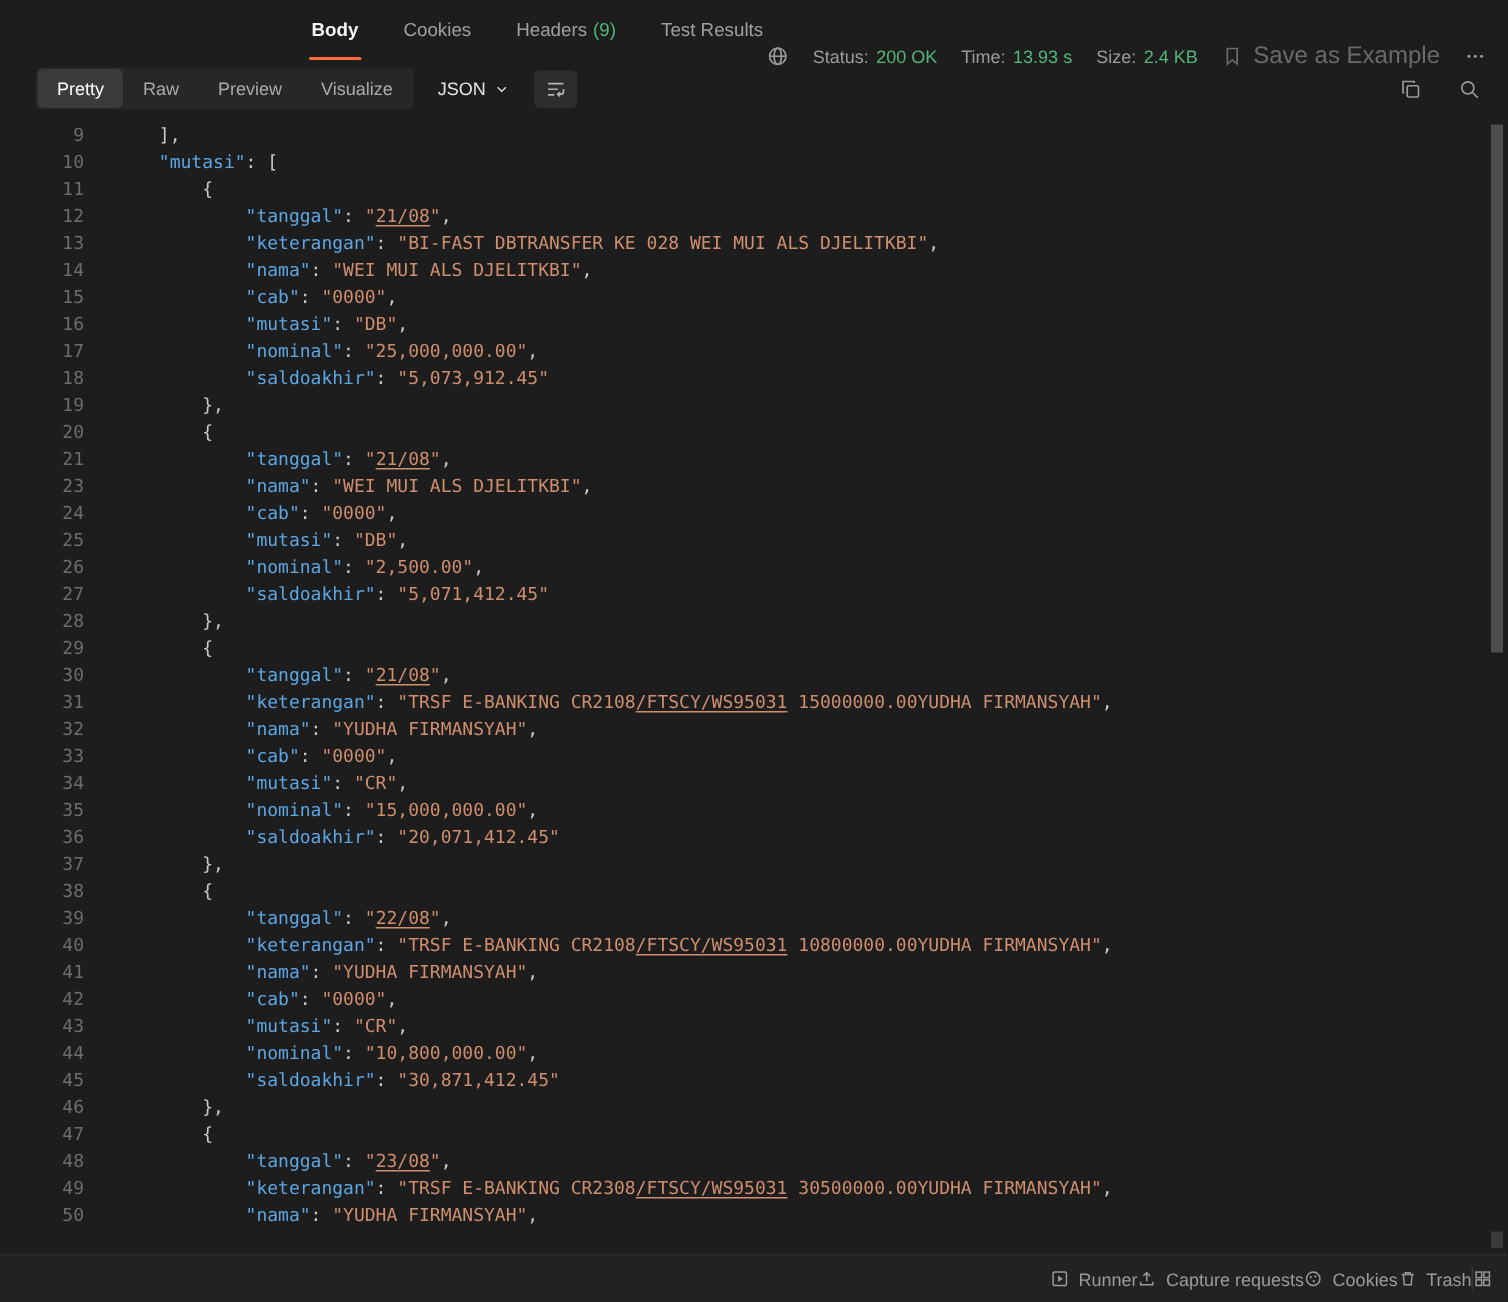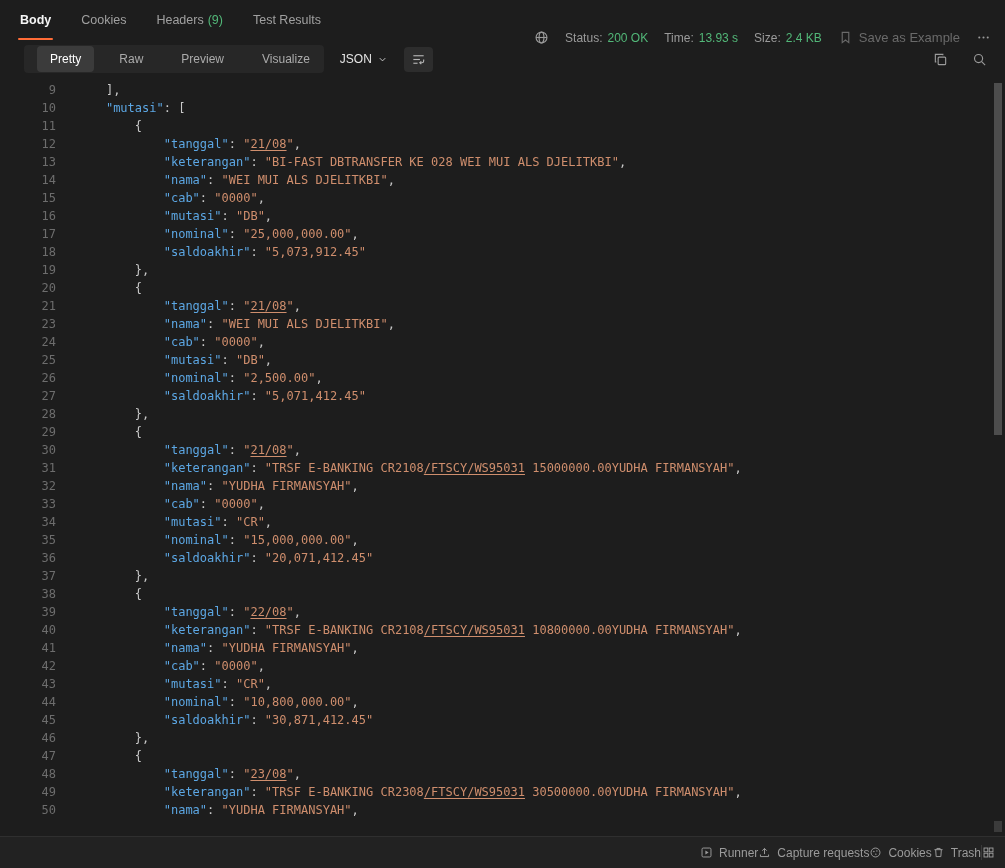--- a/index.html
+++ b/index.html
@@ -7,40 +7,40 @@
     --green:#52b778;
     --key:#5ca7e4;
     --str:#cf8e6d;
   }
   *{margin:0;padding:0;box-sizing:border-box;}
   html,body{width:1005px;height:868px;}
   body{background:#1e1e1e;font-family:"Liberation Sans",sans-serif;color:#cccccc;overflow:hidden;}
   .app{display:flex;flex-direction:column;width:100%;height:100%;background:#1d1d1d;}
 
   
-  .topbar{height:40px;display:flex;justify-content:space-between;align-items:center;padding:0 14px 0 18px;flex-shrink:0;}
+  .topbar{height:40px;display:flex;justify-content:flex-end;align-items:center;padding:0 14px 0 18px;flex-shrink:0;}
   .tabs{display:flex;gap:26px;height:100%;}
   .tab{background:none;border:none;color:#a0a0a0;font-family:"Liberation Sans",sans-serif;font-size:12.5px;cursor:pointer;position:relative;display:flex;align-items:center;padding:0 2px;}
   .tab.active{color:#f5f5f5;font-weight:700;}
   .tab.active::after{content:"";position:absolute;bottom:0;left:0;right:0;height:2.5px;background:var(--accent);border-radius:1px;}
   .tab-count{color:var(--green);margin-left:4px;}
   .topbar-right{display:flex;align-items:center;gap:16px;font-size:12px;margin-top:35px;}
   .meta{display:flex;gap:5px;white-space:nowrap;}
   .m-label{color:#9b9b9b;}
   .m-value{color:var(--green);}
   .icon-btn{background:none;border:none;color:#9b9b9b;cursor:pointer;display:flex;align-items:center;padding:0;}
   .icon{display:inline-flex;width:15px;height:15px;}
   .icon svg{width:100%;height:100%;stroke-width:1.2;}
-  .save-example{background:none;border:none;color:#6a6a6a;display:flex;align-items:center;gap:6px;font-size:13px;cursor:default;font-family:"Liberation Sans",sans-serif;}
+  .save-example{background:none;border:none;color:#6a6a6a;display:flex;align-items:center;gap:6px;font-size:16px;cursor:default;font-family:"Liberation Sans",sans-serif;}
 
   
   .toolbar{height:38px;display:flex;justify-content:space-between;align-items:center;padding:0 18px 0 24px;flex-shrink:0;}
   .toolbar-left{display:flex;align-items:center;}
   .seg{display:flex;background:#272727;border-radius:4px;padding:1px;}
-  .seg-btn{background:none;border:none;color:#ababab;font-size:12px;padding:6px 13px;border-radius:4px;cursor:pointer;font-family:"Liberation Sans",sans-serif;margin-left:12px;}
+  .seg-btn{background:none;border:none;color:#ababab;font-size:12px;padding:6px 13px;border-radius:4px;cursor:pointer;font-family:"Liberation Sans",sans-serif;}
   .seg-btn.active{background:#3b3b3b;color:#ffffff;}
   .lang{margin-left:16px;background:none;border:none;color:#e5e5e5;font-size:12px;display:flex;align-items:center;gap:5px;cursor:pointer;font-family:"Liberation Sans",sans-serif;}
   .lang .icon{width:11px;height:11px;}
   .wrap-btn{margin-left:16px;background:#2d2d2d;border:none;border-radius:4px;padding:5px 7px;color:#b5b5b5;display:flex;cursor:pointer;}
   .toolbar-right{display:flex;align-items:center;gap:24px;}
   .toolbar-right .icon{width:15px;height:15px;}
 
   
   .code-area{flex:1;position:relative;overflow:hidden;font-family:"DejaVu Sans Mono",monospace;font-size:12px;line-height:18px;padding-top:3px;}
   .line{display:flex;height:18px;}

